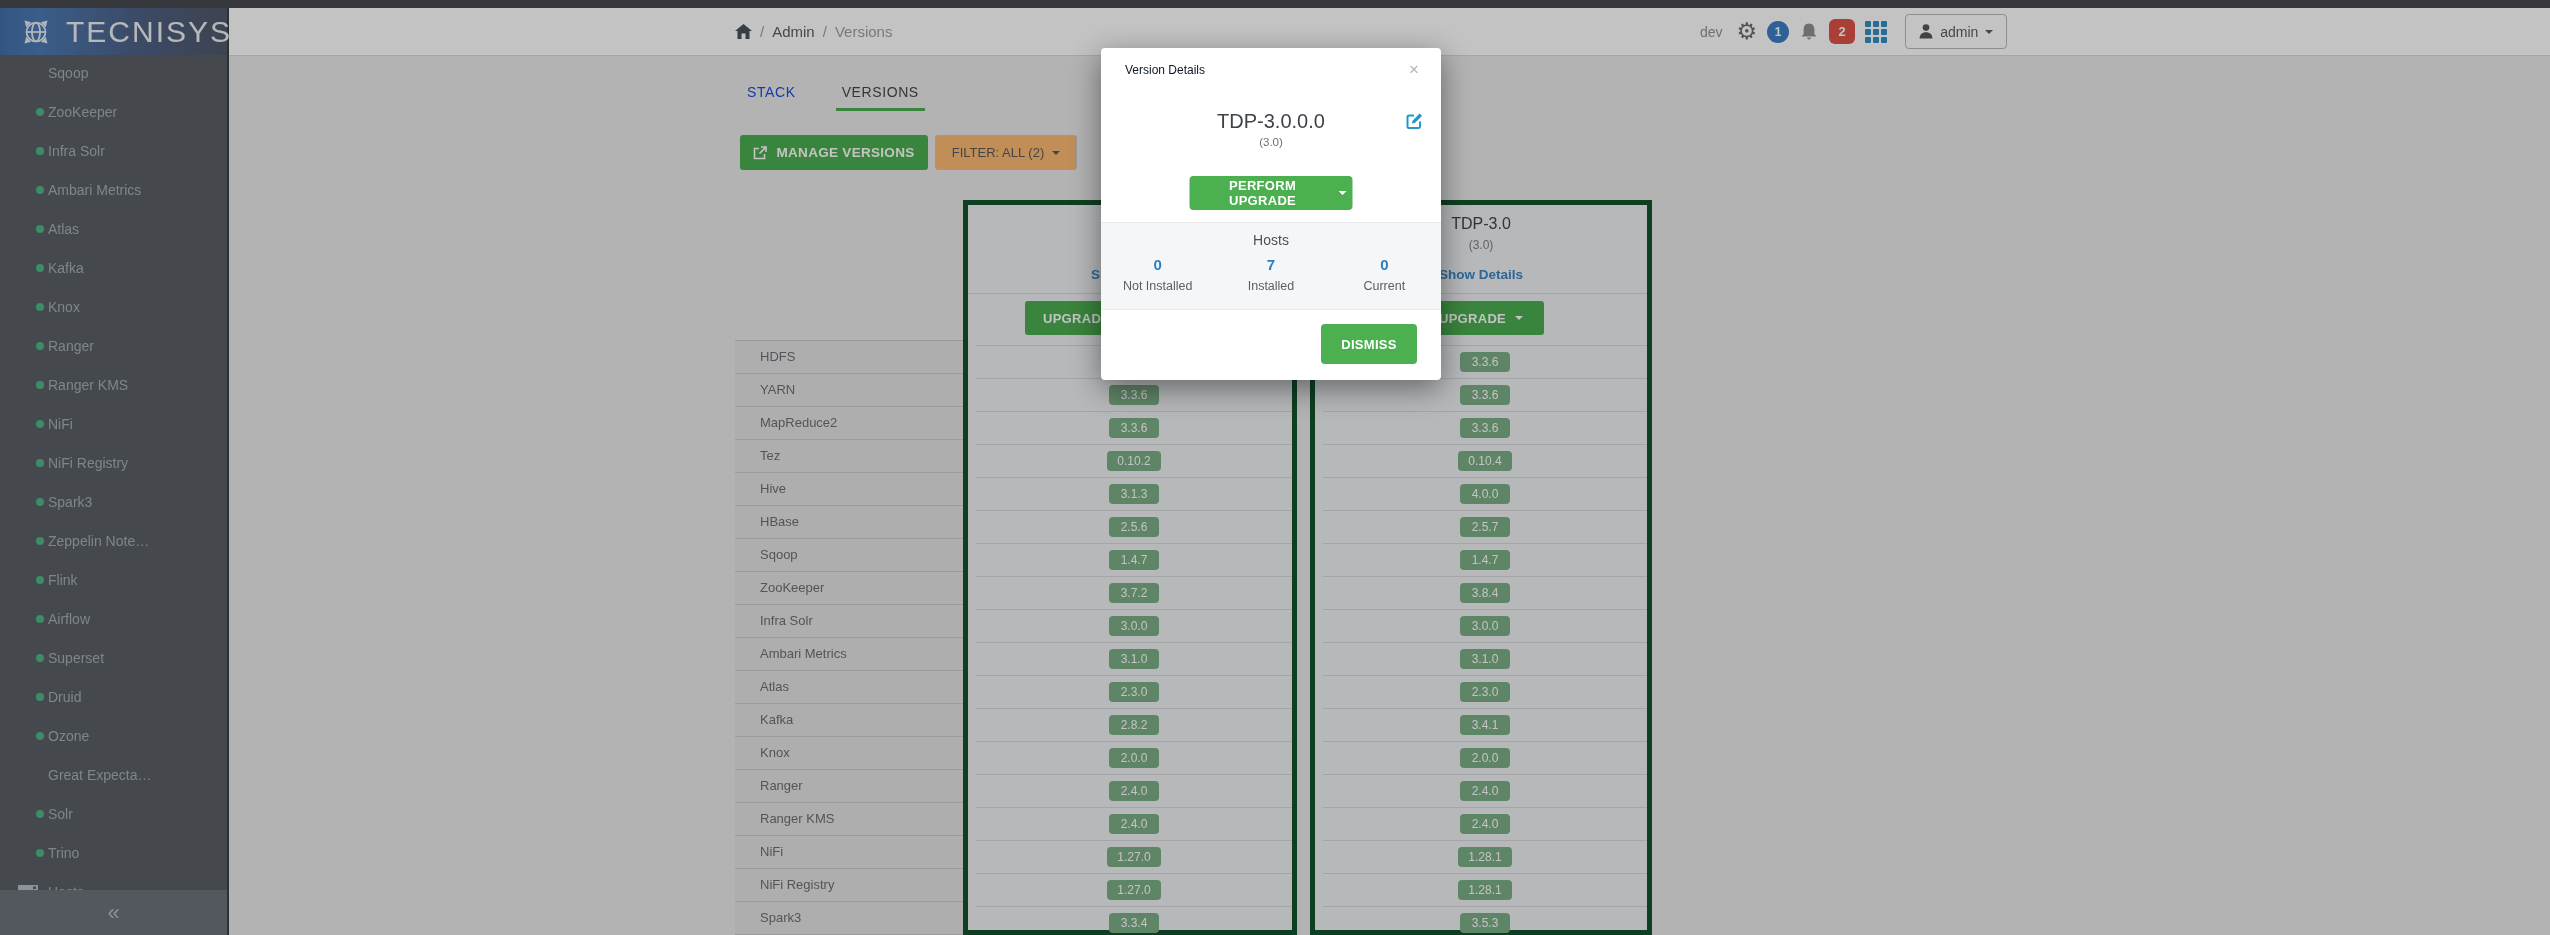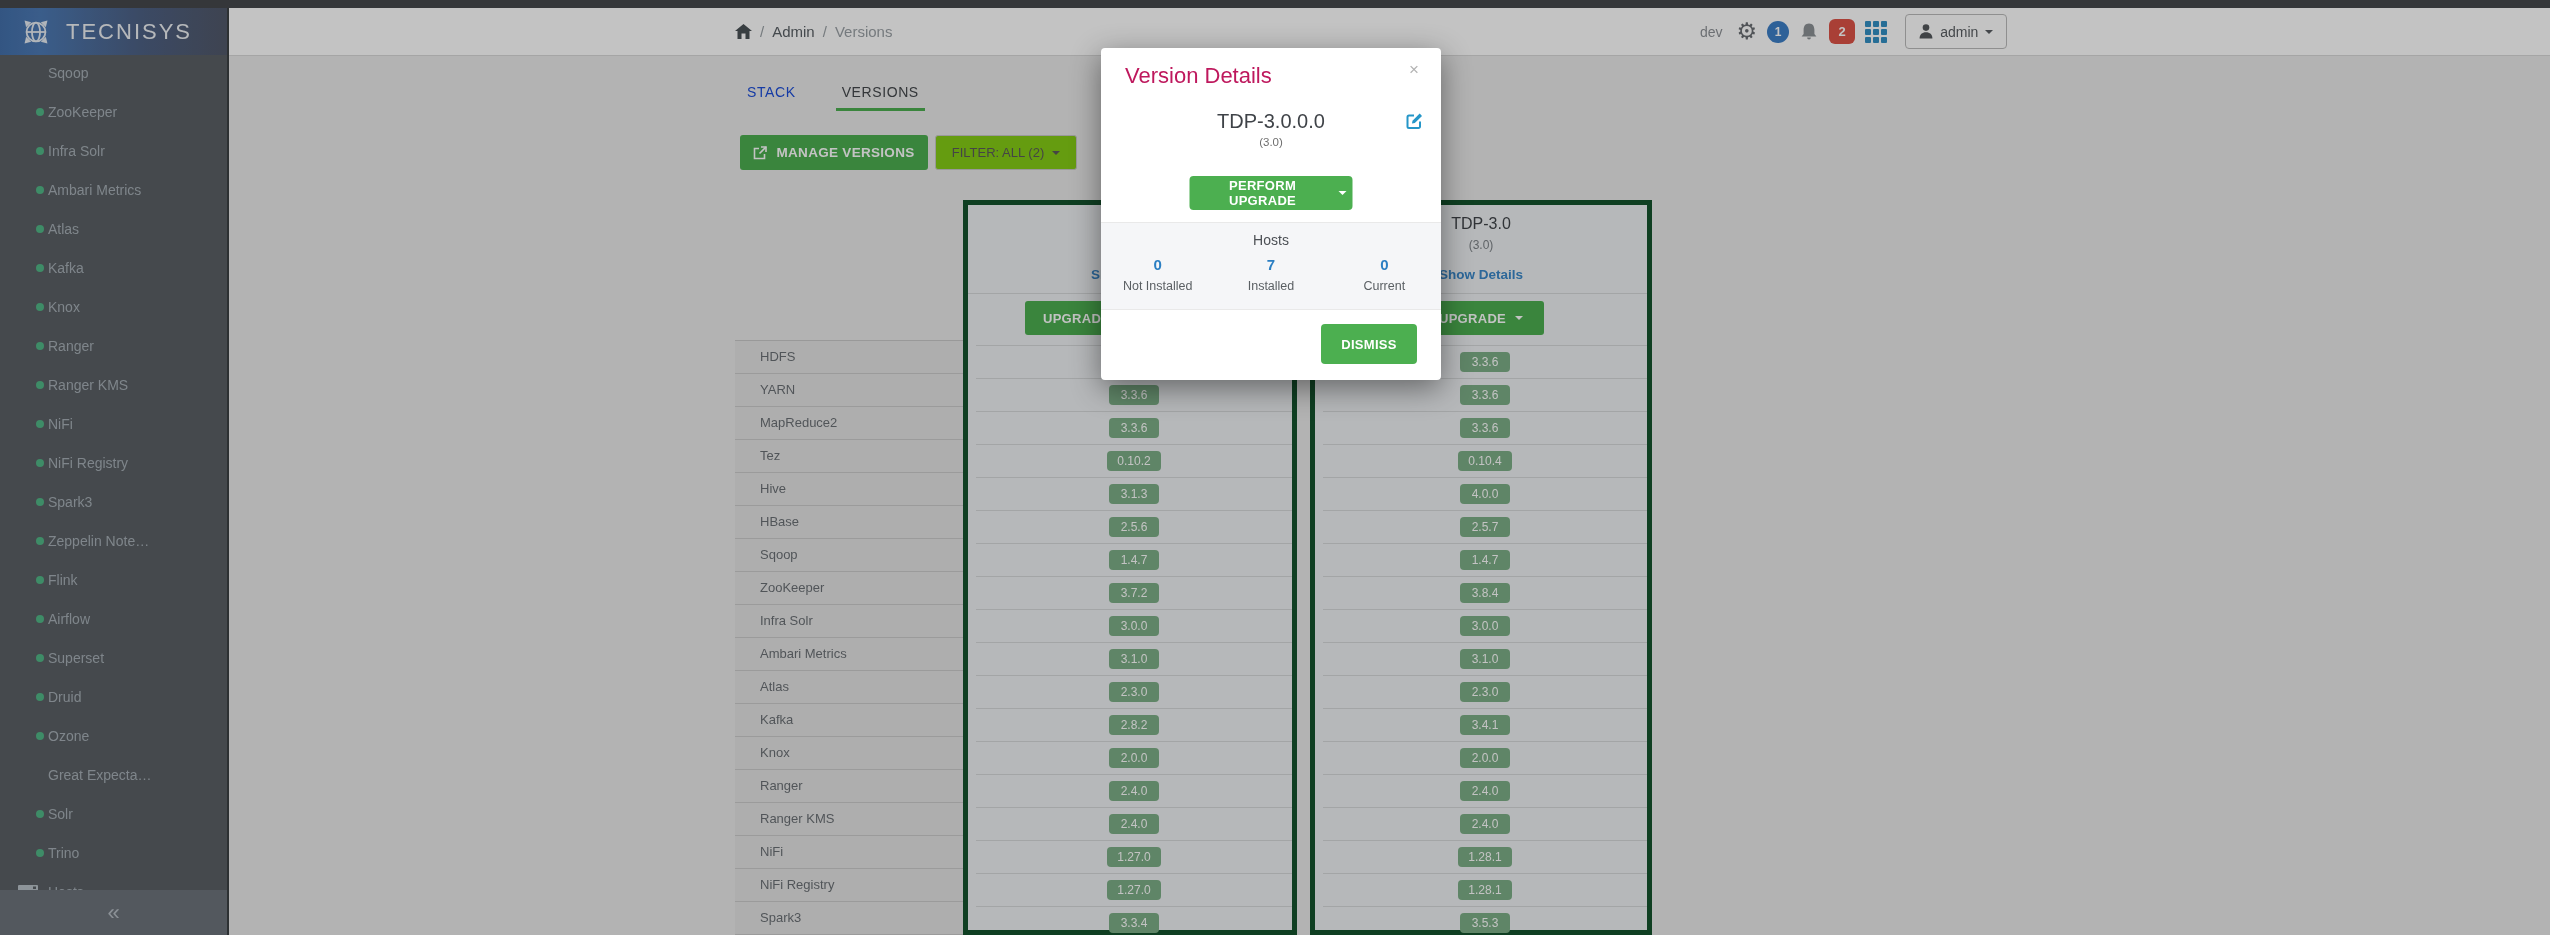--- a/index.html
+++ b/index.html
@@ -7,21 +7,21 @@
          font-family:"Liberation Sans",sans-serif;-webkit-font-smoothing:antialiased;}
 
   
   .topstrip{position:absolute;left:0;top:0;width:100%;height:8px;background:#46494d;z-index:5;}
 
   
   .sidebar{position:absolute;left:0;top:8px;width:229px;height:927px;background:#5b6065;
            border-right:2px solid #3c4043;box-sizing:border-box;z-index:4;}
   .logo{height:47px;display:flex;align-items:center;gap:12px;padding-left:18px;
         background:linear-gradient(90deg,#4370ab 0%,#4d7ab5 18%,#4e6184 62%,#51596a 100%);}
-  .logo-text{color:#eef1f4;font-size:22px;letter-spacing:2px;}
+  .logo-text{color:#eef1f4;font-size:30px;letter-spacing:2px;}
   .menu{position:absolute;top:55px;left:0;right:2px;bottom:45px;overflow:hidden;}
   .menu-inner{margin-top:-10px;}
   .menu-item{height:39px;display:flex;align-items:center;padding-left:48px;position:relative;
              color:#a6afb6;font-size:14px;white-space:nowrap;cursor:pointer;}
   .menu-item .dot{position:absolute;left:36px;width:8px;height:8px;border-radius:50%;background:var(--dot-green,#52b787);}
   .menu-item .hosts-ic{position:absolute;left:18px;display:inline-flex;}
   .sidefoot{position:absolute;left:0;bottom:0;width:227px;height:45px;background:#6d747c;
             display:flex;align-items:center;justify-content:center;color:#b6bdc4;font-size:22px;cursor:pointer;}
 
   
@@ -46,21 +46,21 @@
          border-top:4px solid currentColor;display:inline-block;}
 
   
   .tabs{position:absolute;left:741px;top:84px;display:flex;gap:34px;z-index:1;}
   .tab{font-size:14px;color:#1d4ed8;letter-spacing:.6px;padding:0 6px 8px;cursor:pointer;}
   .tab.active{color:#44484c;border-bottom:3px solid var(--accent-green,#4caf50);}
   .btn-green{background:var(--accent-green,#4caf50);color:#fff;border-radius:3px;border:none;
              display:inline-flex;align-items:center;justify-content:center;gap:9px;
              font-weight:bold;letter-spacing:.3px;cursor:pointer;font-family:inherit;}
   .btn-manage{position:absolute;left:740px;top:135px;width:188px;height:35px;font-size:13.5px;}
-  .btn-filter{position:absolute;left:935px;top:135px;width:142px;height:35px;background:#84cc16;
+  .btn-filter{position:absolute;left:935px;top:135px;width:142px;height:35px;background:#fdba74;
               border:1px solid #c9c9c9;border-radius:3px;color:#5b5b5b;font-size:13px;
               display:inline-flex;align-items:center;justify-content:center;gap:8px;cursor:pointer;font-family:inherit;}
 
   
   .svc-col{position:absolute;left:735px;top:340px;width:228px;height:595px;background:#e4e4e4;
            border-top:1px solid #c9c9c9;box-sizing:border-box;}
   .svc-row{height:33px;line-height:32px;padding-left:25px;font-size:13px;color:#6b7075;
            border-bottom:1px solid #cbcbcb;box-sizing:border-box;white-space:nowrap;}
   .panel{position:absolute;top:200px;height:735px;background:#eef1f3;border:5px solid #14532d;box-sizing:border-box;}
   .panel-mid{left:963px;width:334px;}
@@ -78,21 +78,21 @@
   .panel-rows{position:absolute;top:140px;left:8px;right:0;}
   .badge-row{height:33px;display:flex;align-items:center;justify-content:center;
              border-top:1px solid rgba(0,0,0,0.10);box-sizing:border-box;}
   .vbadge{display:inline-block;background:var(--badge-green,#7daf87);color:#fff;font-size:12px;
           padding:3px 10px;border-radius:4px;min-width:30px;text-align:center;}
 
   
   .backdrop{position:absolute;inset:0;background:rgba(0,0,0,0.235);z-index:100;}
   .modal{position:absolute;left:1101px;top:48px;width:340px;height:332px;background:#fff;border-radius:4px;
          box-shadow:0 8px 30px rgba(0,0,0,0.45);z-index:110;}
-  .m-title{position:absolute;left:24px;top:15px;font-size:22px;color:#be185d;}
+  .m-title{position:absolute;left:24px;top:15px;font-size:12px;color:#0f172a;}
   .m-close{position:absolute;right:22px;top:13px;font-size:17px;color:#b3b3b3;cursor:pointer;line-height:1;}
   .m-version{position:absolute;top:62px;left:0;right:0;text-align:center;font-size:20px;color:#3f4348;}
   .m-edit{position:absolute;right:17px;top:64px;cursor:pointer;display:inline-flex;}
   .m-sub{position:absolute;top:88px;left:0;right:0;text-align:center;font-size:11.5px;color:#6e6e6e;}
   .m-btn{position:absolute;top:128px;left:50%;transform:translateX(-50%);width:163px;height:34px;
          font-size:13px;border-radius:4px;}
   .m-hosts{position:absolute;top:174px;left:0;width:100%;height:88px;background:#f5f6f8;
            border-top:1px solid #e9e9e9;border-bottom:1px solid #e9e9e9;box-sizing:border-box;}
   .m-hosts-title{position:absolute;top:9px;left:0;right:0;text-align:center;font-size:14px;color:#4c5055;}
   .m-stats{position:absolute;top:33px;left:0;right:0;display:flex;}

